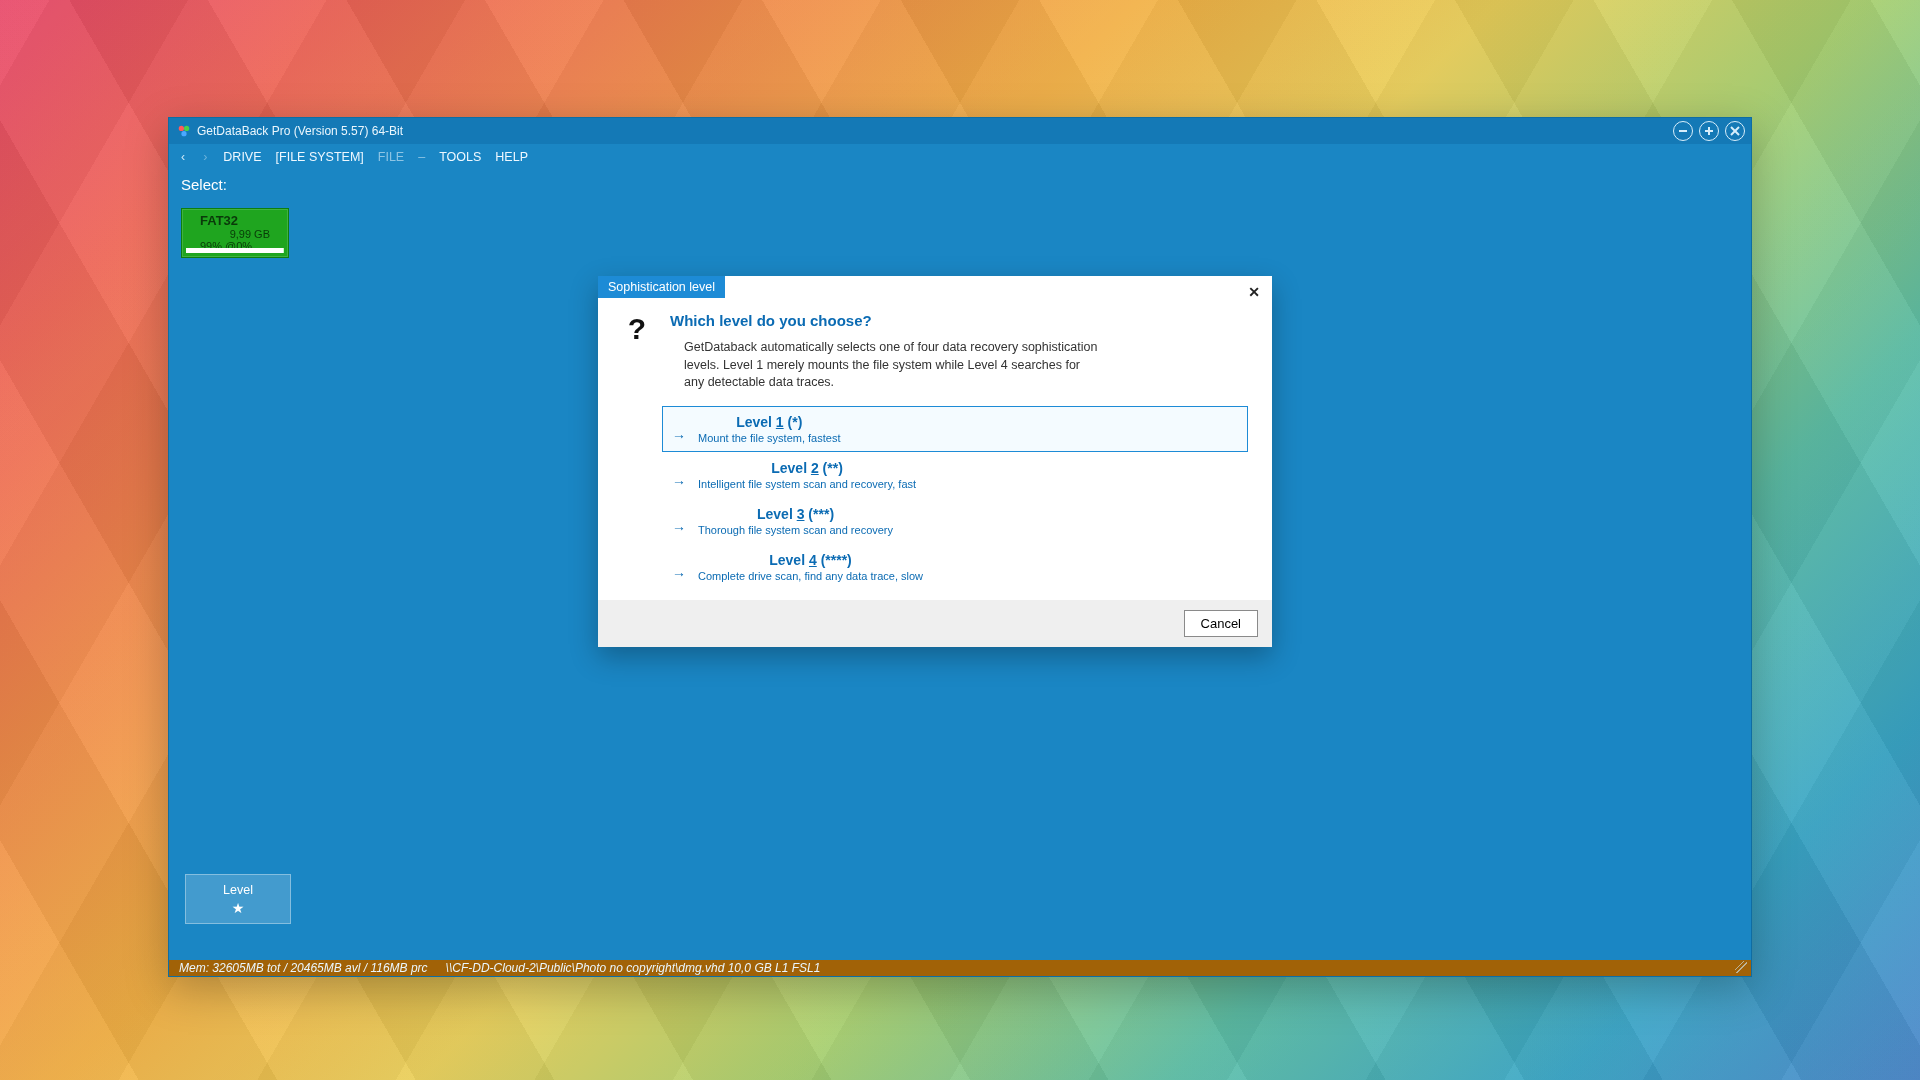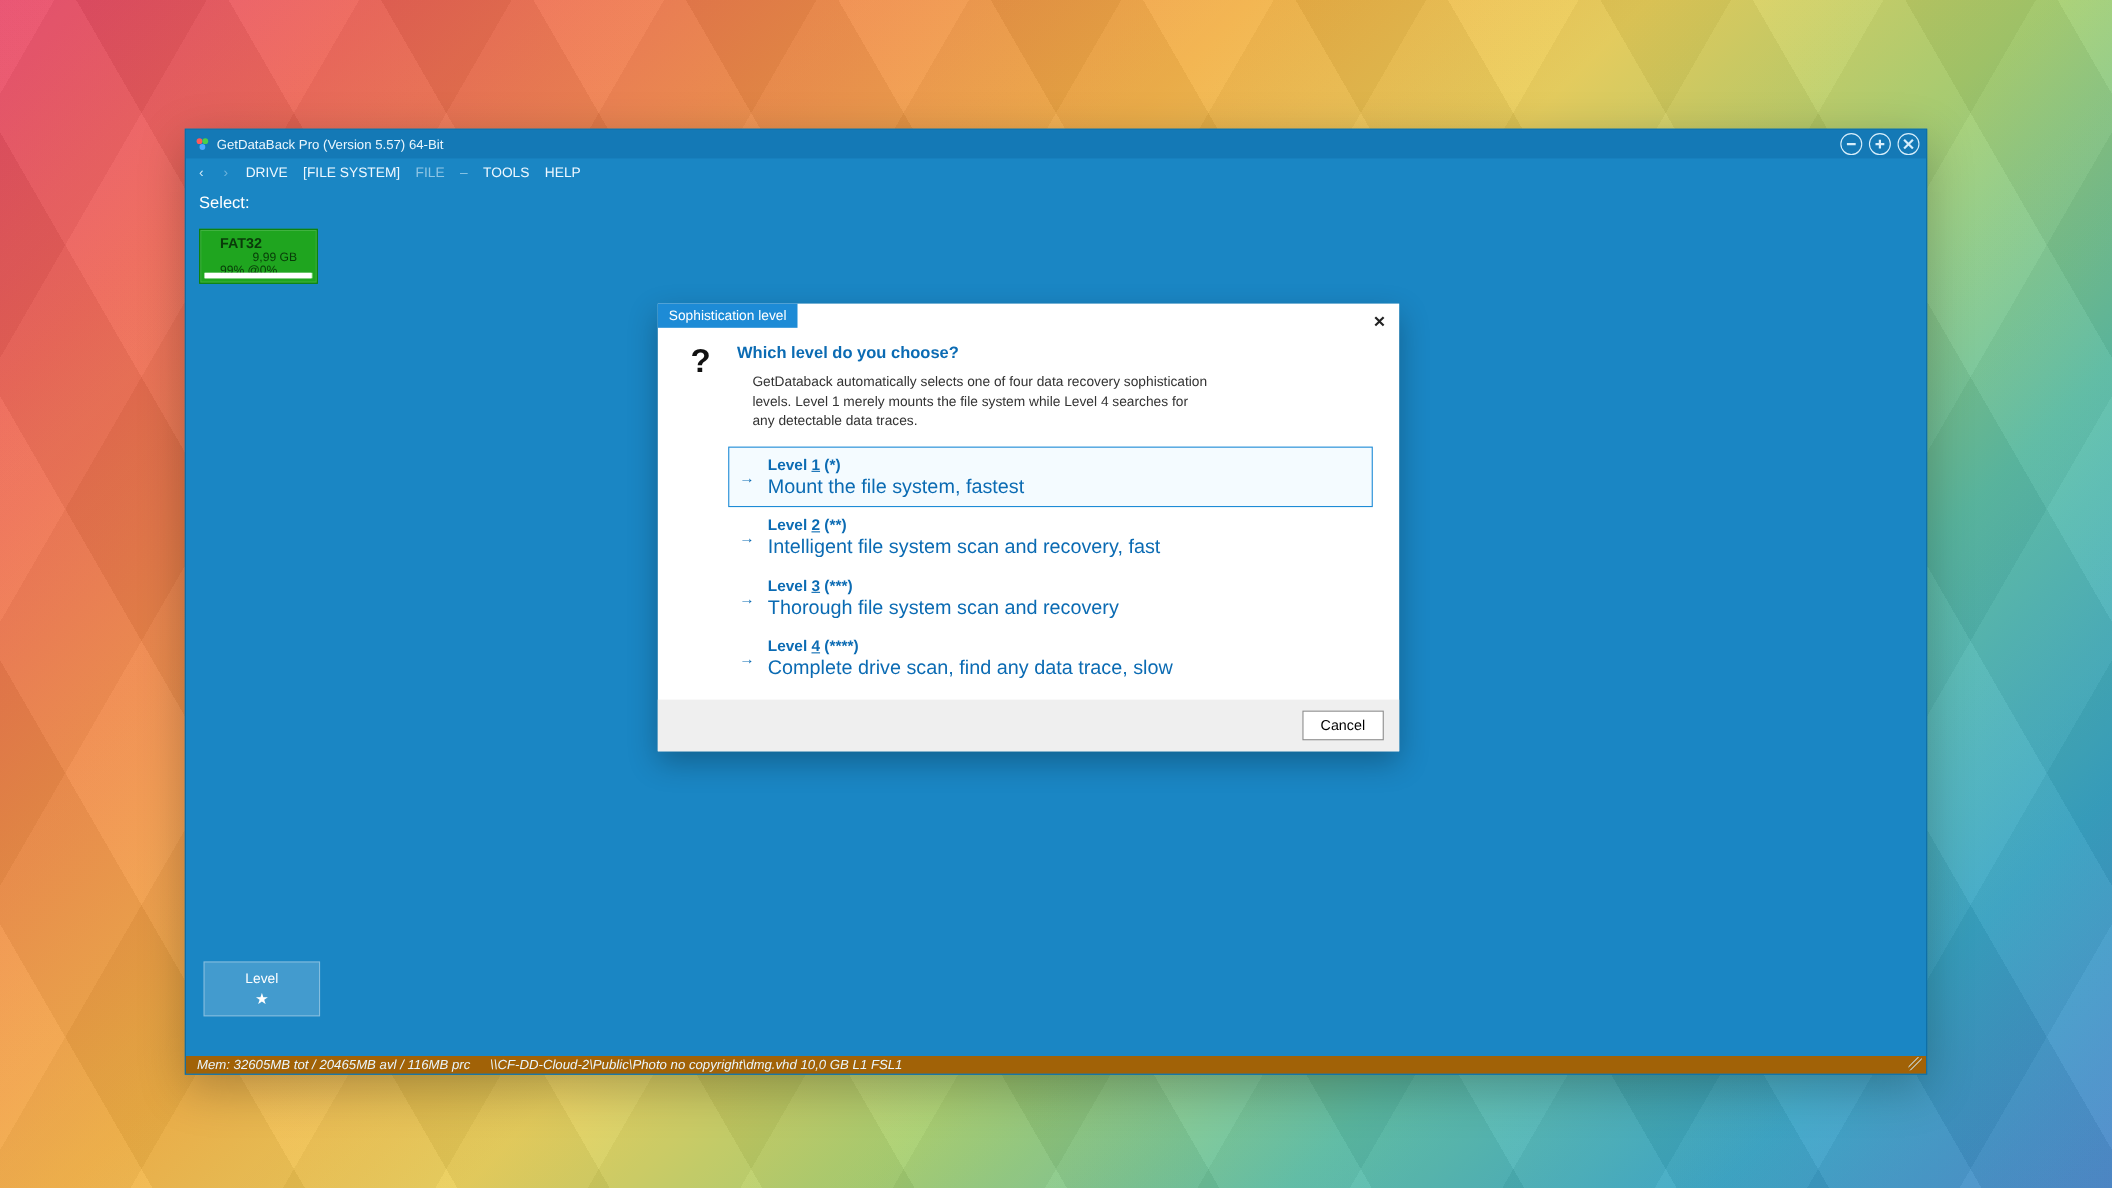--- a/index.html
+++ b/index.html
@@ -188,23 +188,23 @@
 
 .levels { margin-top: 14px; }
 .level-row {
   display: flex; align-items: flex-start;
   gap: 12px;
   padding: 8px 10px;
   cursor: pointer;
   margin-left: 40px;
 }
 .level-row .arrow { color: #0b6bb3; font-size: 14px; margin-top: 12px; }
-.level-row .lt { color: #0b6bb3; font-weight: 600; font-size: 14px; }
+.level-row .lt { color: #0b6bb3; font-weight: 600; font-size: 14px; text-align: center; }
 .level-row .lt .ul { text-decoration: underline; }
-.level-row .ld { color: #0b6bb3; font-size: 18px; margin-top: 2px; }
+.level-row .ld { color: #0b6bb3; font-size: 11px; margin-top: 2px; }
 .level-row.selected {
   border: 1px solid #1d8bd6;
   background: #f4fbff;
   margin-left: 40px;
   padding: 7px 9px;
 }
 
 .dialog .footer {
   background: #efefef;
   padding: 10px 14px;

